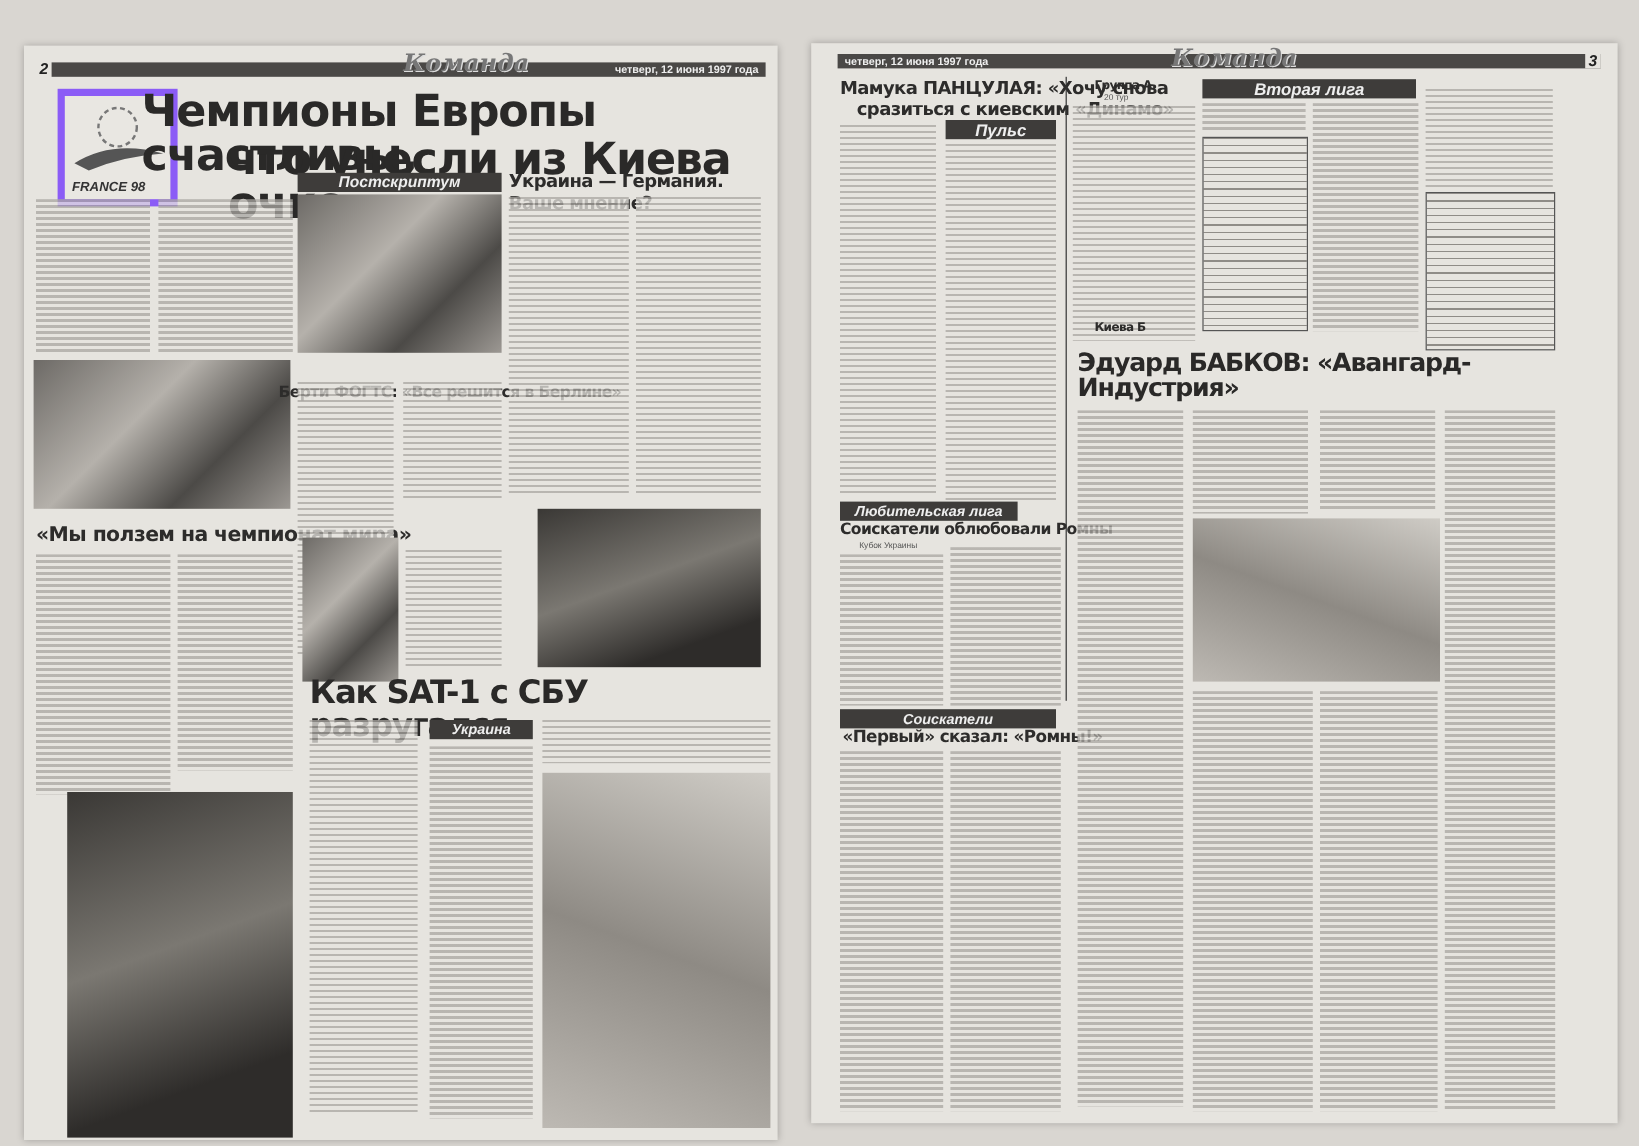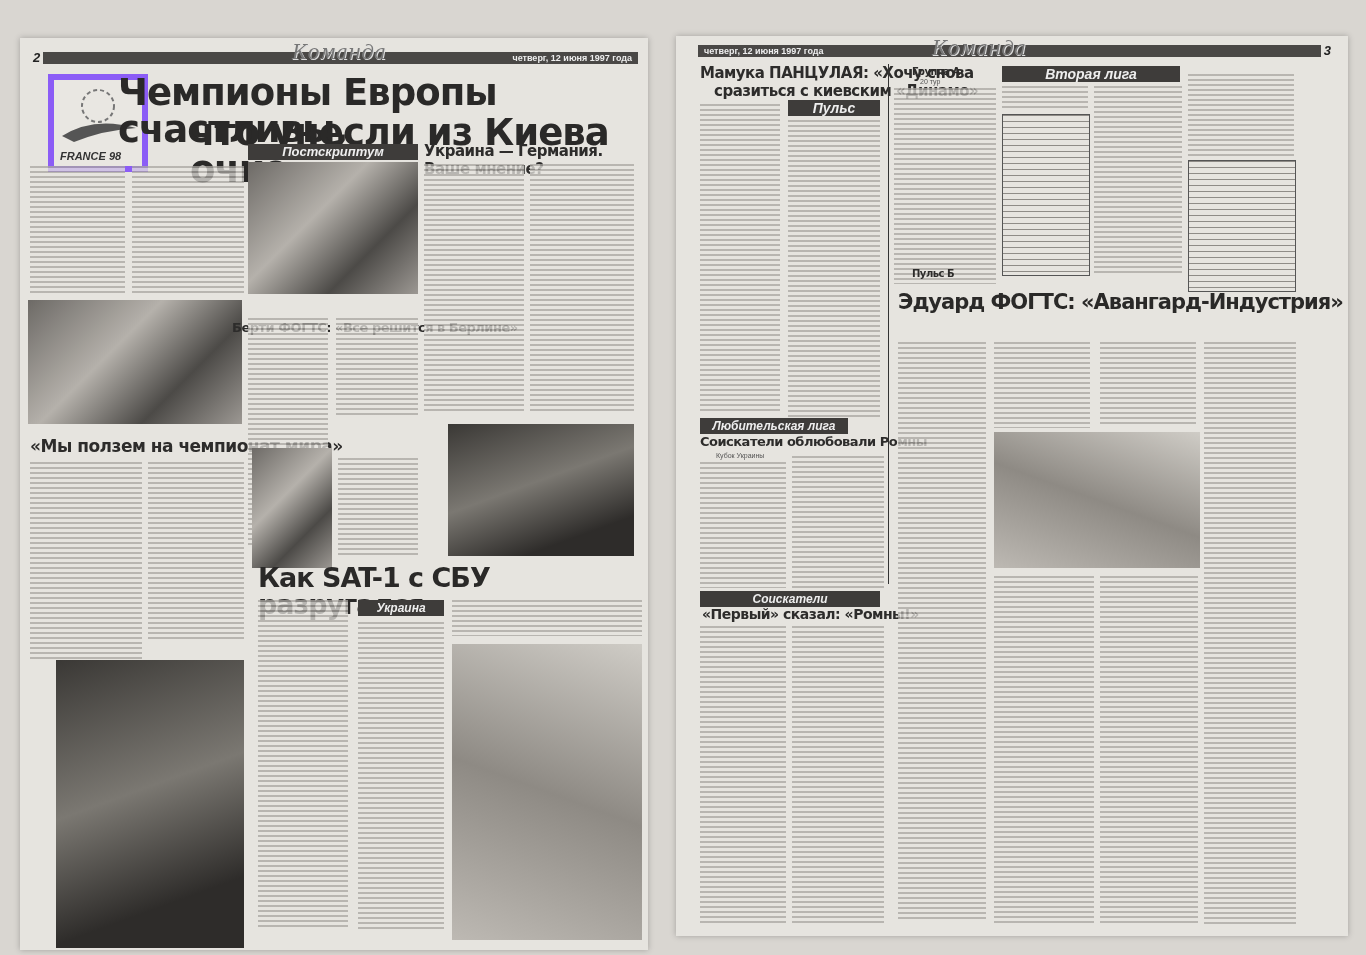--- a/index.html
+++ b/index.html
@@ -2,21 +2,21 @@
 <html><head>
 <meta charset="utf-8">
 <style>
   html,body{margin:0;padding:0;}
   body{width:1366px;height:955px;background:#d9d6d1;position:relative;overflow:hidden;font-family:"Liberation Sans",sans-serif;}
   .page{position:absolute;background:#e6e4df;box-shadow:0 0 6px rgba(0,0,0,.25);}
   #left-page{left:20px;top:38px;width:628px;height:912px;}
   #right-page{left:676px;top:36px;width:672px;height:900px;}
   .masthead{position:absolute;height:12px;background:#4a4846;color:#eee;font-size:9px;font-weight:bold;line-height:12px;}
   .masthead .num{color:#222;background:#e6e4df;padding:0 3px;font-size:13px;font-style:italic;}
-  .logo-script{position:absolute;font-family:"DejaVu Serif",serif;font-style:italic;font-weight:normal;font-size:20px;color:#777;text-shadow:1px 1px 0 #ddd;}
+  .logo-script{position:absolute;font-family:"DejaVu Serif",serif;font-style:italic;font-weight:bold;font-size:20px;color:#777;text-shadow:1px 1px 0 #ddd;margin-left:44px;}
   .headline{position:absolute;font-family:"DejaVu Sans",sans-serif;font-weight:bold;color:#2a2928;letter-spacing:-1px;line-height:1;transform-origin:left top;}
   .rubric{position:absolute;background:#3e3c3a;color:#eee;font-style:italic;font-weight:bold;text-align:center;font-size:13px;line-height:16px;}
   .text-block{position:absolute;background:repeating-linear-gradient(to bottom,#a9a6a1 0 2px,#e6e4df 2px 5px);opacity:.75;}
   .photo{position:absolute;background:linear-gradient(135deg,#6d6a66,#b5b1ab 40%,#4c4a47 70%,#9c9893);}
   .photo.dark{background:linear-gradient(160deg,#3a3835,#7b7872 45%,#2e2c2a 80%);}
   .photo.light{background:linear-gradient(200deg,#cfccc6,#8e8a84 50%,#bdb9b3);}
   .caption{position:absolute;font-size:6px;color:#555;}
   .rule{position:absolute;background:#333;}
   .france-logo{position:absolute;left:28px;top:36px;width:88px;height:86px;border:6px solid #8b5cf6;background:#e9e7e2;}
   .france-logo span{position:absolute;bottom:4px;left:6px;font-weight:bold;font-style:italic;font-size:11px;color:#333;}
@@ -84,30 +84,30 @@
   <div class="subhead" style="left:24px;top:28px;font-size:15px;">Мамука ПАНЦУЛАЯ: «Хочу снова</div>
   <div class="subhead" style="left:38px;top:46px;font-size:15px;">сразиться с киевским «Динамо»</div>
   <div class="text-block" style="left:24px;top:68px;width:80px;height:310px;"></div>
   <div class="rubric" style="left:112px;top:64px;width:92px;font-size:14px;">Пульс</div>
   <div class="text-block" style="left:112px;top:84px;width:92px;height:300px;"></div>
   <div class="rule" style="left:212px;top:28px;width:1px;height:520px;"></div>
 
   <div class="subhead" style="left:236px;top:30px;font-size:10px;">Группа А</div>
   <div class="caption" style="left:244px;top:42px;font-size:7px;">20 тур</div>
   <div class="text-block" style="left:218px;top:52px;width:102px;height:196px;"></div>
-  <div class="subhead" style="left:236px;top:232px;font-size:10px;">Пульс Б</div>
+  <div class="subhead" style="left:236px;top:232px;font-size:10px;">Киева Б</div>
 
   <div class="rubric" style="left:326px;top:30px;width:178px;font-size:14px;">Вторая лига</div>
   <div class="text-block" style="left:326px;top:50px;width:86px;height:24px;"></div>
   <div class="table-block" style="left:326px;top:78px;width:86px;height:160px;"></div>
   <div class="text-block" style="left:418px;top:50px;width:88px;height:190px;"></div>
   <div class="text-block" style="left:512px;top:38px;width:106px;height:82px;"></div>
   <div class="table-block" style="left:512px;top:124px;width:106px;height:130px;"></div>
 
-  <div class="headline" style="left:222px;top:256px;font-size:21px;">Эдуард ФОГТС: «Авангард-Индустрия»</div>
+  <div class="headline" style="left:222px;top:256px;font-size:21px;">Эдуард БАБКОВ: «Авангард-Индустрия»</div>
 
   <div class="rubric" style="left:24px;top:382px;width:148px;font-size:12px;">Любительская лига</div>
   <div class="subhead" style="left:24px;top:398px;font-size:13px;">Соискатели облюбовали Ромны</div>
   <div class="caption" style="left:40px;top:416px;font-size:7px;">Кубок Украины</div>
   <div class="text-block" style="left:24px;top:426px;width:86px;height:126px;"></div>
   <div class="text-block" style="left:116px;top:420px;width:92px;height:132px;"></div>
 
   <div class="rubric" style="left:24px;top:555px;width:180px;font-size:12px;">Соискатели</div>
   <div class="subhead" style="left:26px;top:570px;font-size:14px;">«Первый» сказал: «Ромны!»</div>
   <div class="text-block" style="left:24px;top:590px;width:86px;height:300px;"></div>

